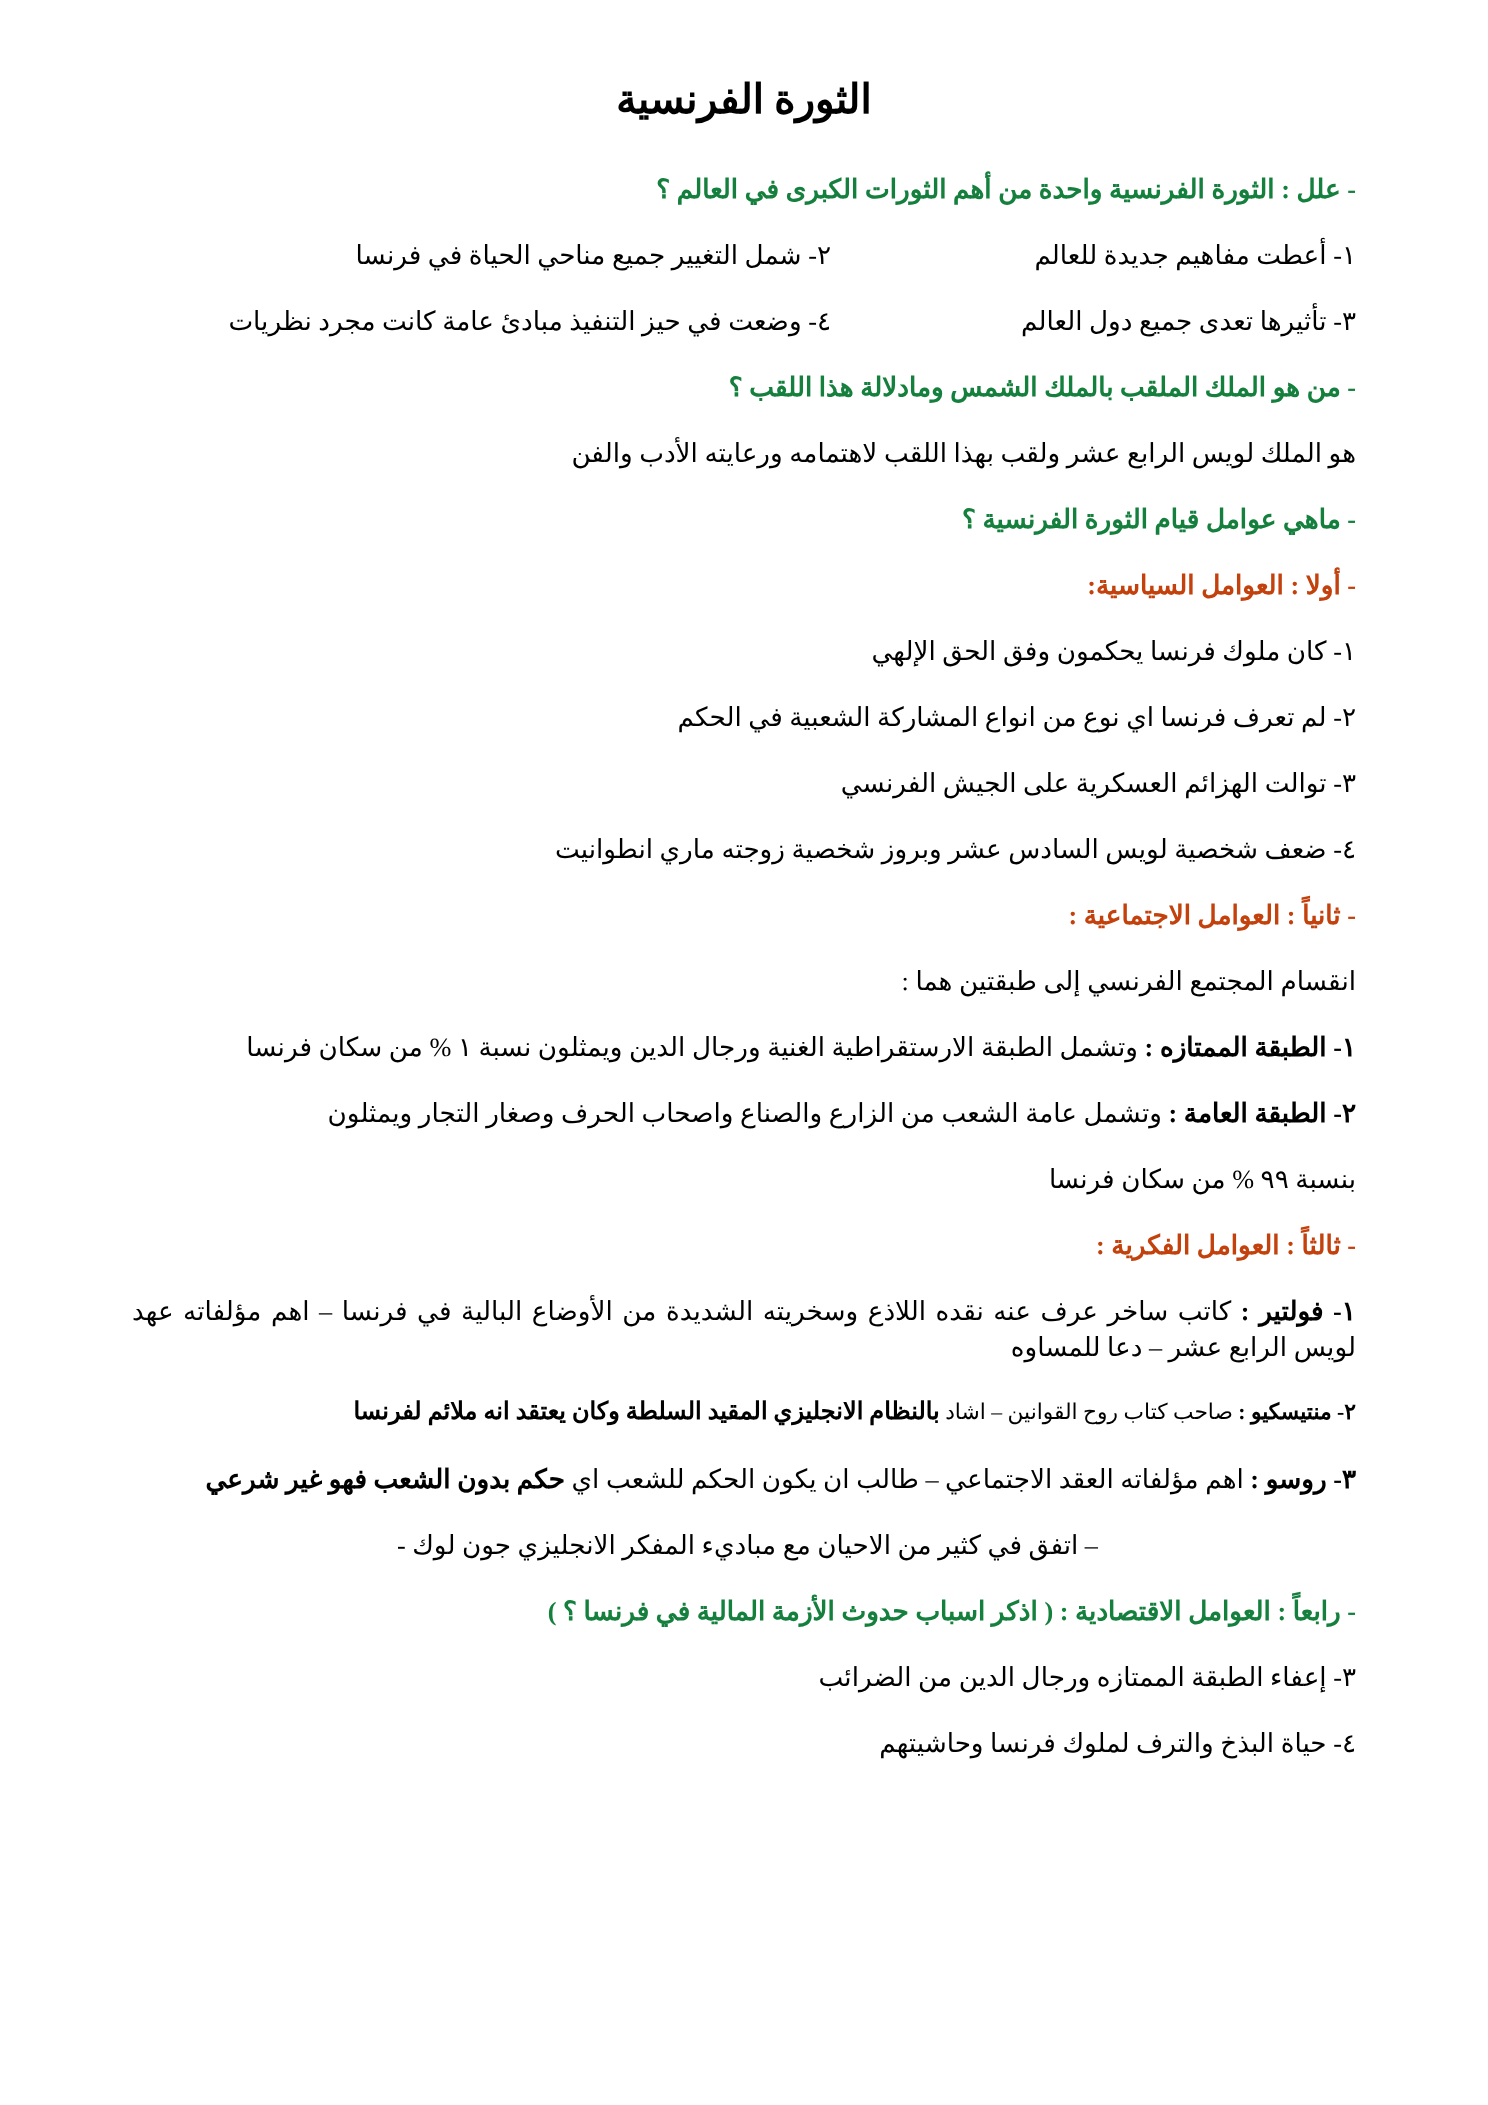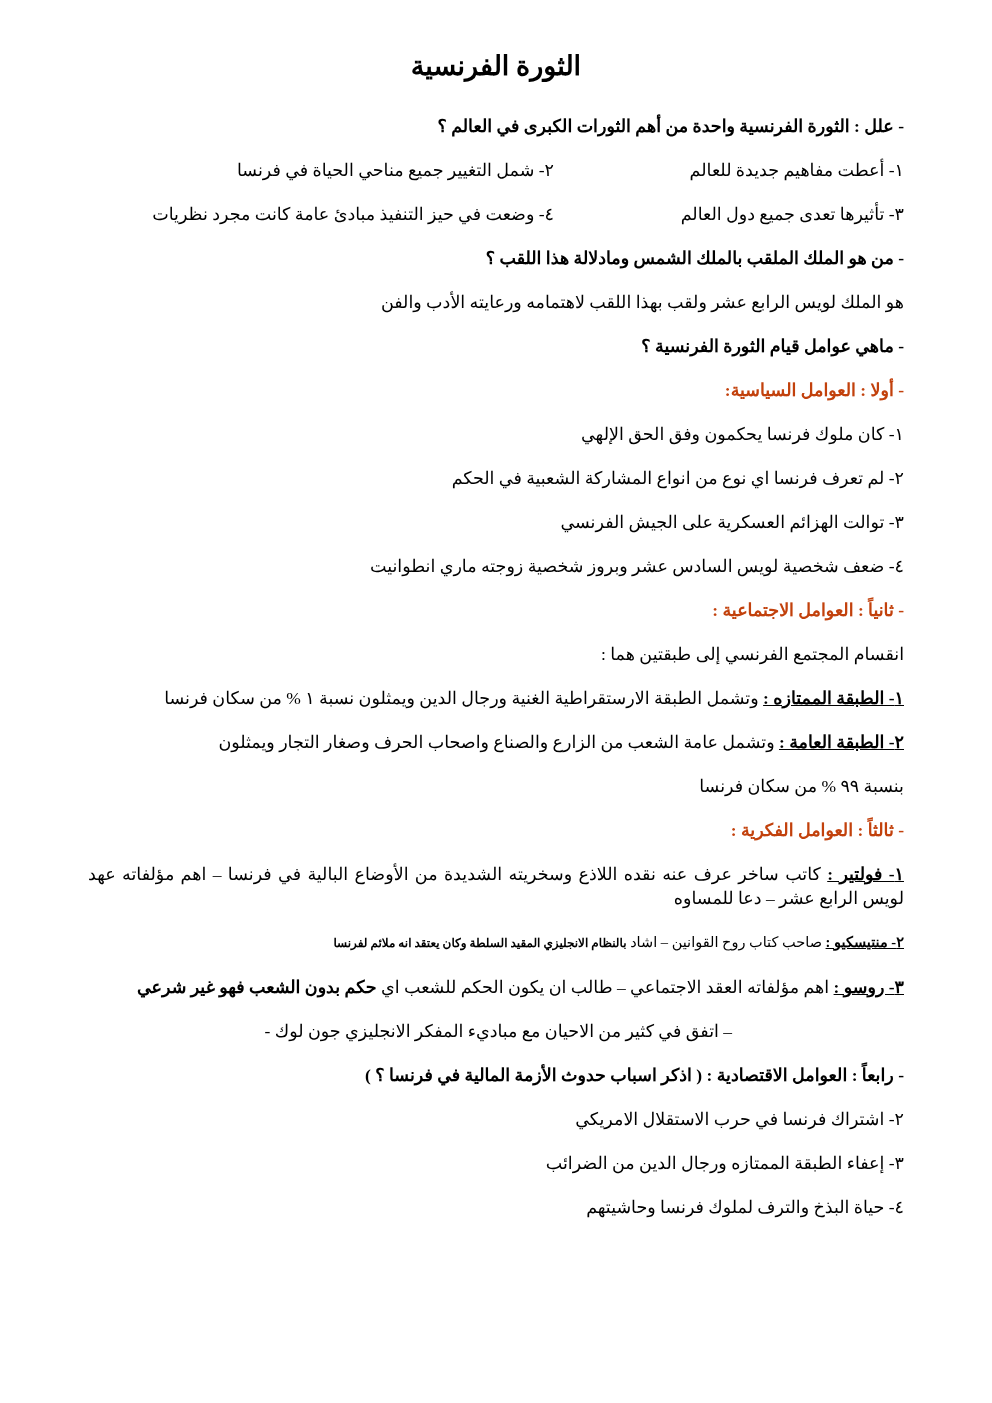--- a/index.html
+++ b/index.html
@@ -21,30 +21,30 @@
     font-size: 27px;
     line-height: 36px;
     margin-bottom: 30px;
   }
   .line {
     font-size: 17.5px;
     line-height: 24px;
     margin-bottom: 20px;
     text-align: right;
   }
-  .heading-red { color: #000000; font-weight: bold; }
+  .heading-red { color: #15803d; font-weight: bold; }
   .heading-blue { color: #c2410c; font-weight: bold; }
-  .lead { font-weight: bold; text-decoration: underline; }
+  .lead { font-weight: bold; }
   .bold { font-weight: bold; }
   .two-col { display: flex; }
   .col-a { flex: 0 0 350px; }
   .col-b { flex: 1 1 auto; }
   .para { text-align: justify; }
   .small { font-size: 14.5px; }
-  .small .bold { font-size: 12px; }
+  .small .bold { font-size: 16px; }
   .indent-cont { padding-right: 172px; }
 </style>
 </head>
 <body>
 
 <div class="page">
 
   <div class="title">الثورة الفرنسية</div>
 
   <div class="line heading-red">- علل : الثورة الفرنسية واحدة من أهم الثورات الكبرى في العالم ؟</div>
@@ -87,17 +87,16 @@
   <div class="line para"><span class="lead">١- فولتير :</span><span> كاتب ساخر عرف عنه نقده اللاذع وسخريته الشديدة من الأوضاع البالية في فرنسا – اهم مؤلفاته عهد لويس الرابع عشر – دعا للمساوه</span></div>
 
   <div class="line small"><span class="lead">٢- منتيسكيو :</span><span> صاحب كتاب روح القوانين – اشاد </span><span class="bold">بالنظام الانجليزي المقيد السلطة وكان يعتقد انه ملائم لفرنسا</span></div>
 
   <div class="line"><span class="lead">٣- روسو :</span><span> اهم مؤلفاته العقد الاجتماعي – طالب ان يكون الحكم للشعب اي </span><span class="bold">حكم بدون الشعب فهو غير شرعي</span></div>
 
   <div class="line indent-cont">– اتفق في كثير من الاحيان مع مباديء المفكر الانجليزي جون لوك -</div>
 
   <div class="line heading-red"><span>- رابعاً : العوامل الاقتصادية : </span><span>( اذكر اسباب حدوث الأزمة المالية في فرنسا ؟ )</span></div>
 
-  <div class="line">٢- اشتراك فرنسا في حرب الاستقلال الامريكي</div>
   <div class="line">٣- إعفاء الطبقة الممتازه ورجال الدين من الضرائب</div>
   <div class="line">٤- حياة البذخ والترف لملوك فرنسا وحاشيتهم</div>
 
 </div>
 
 </body></html>

